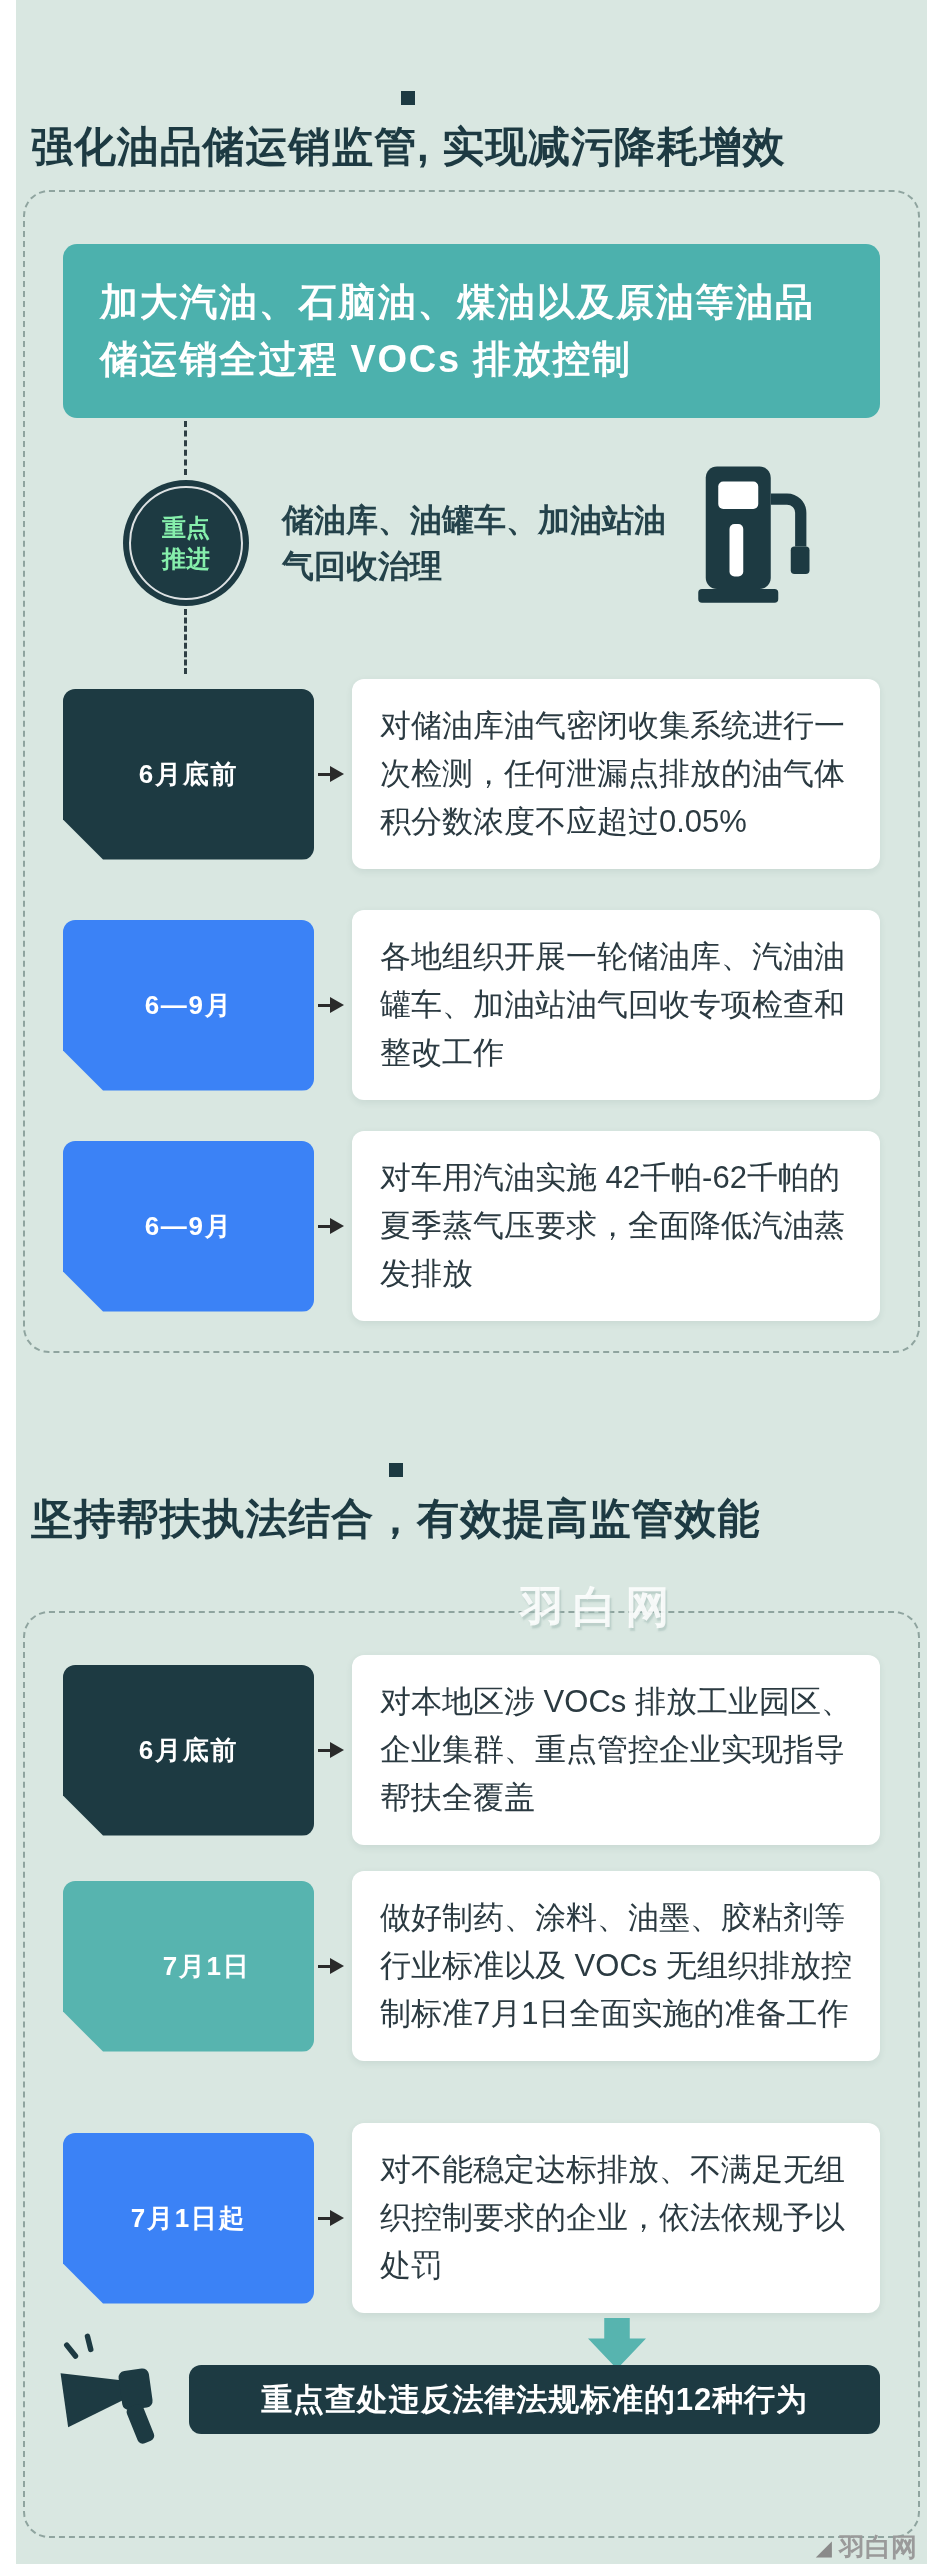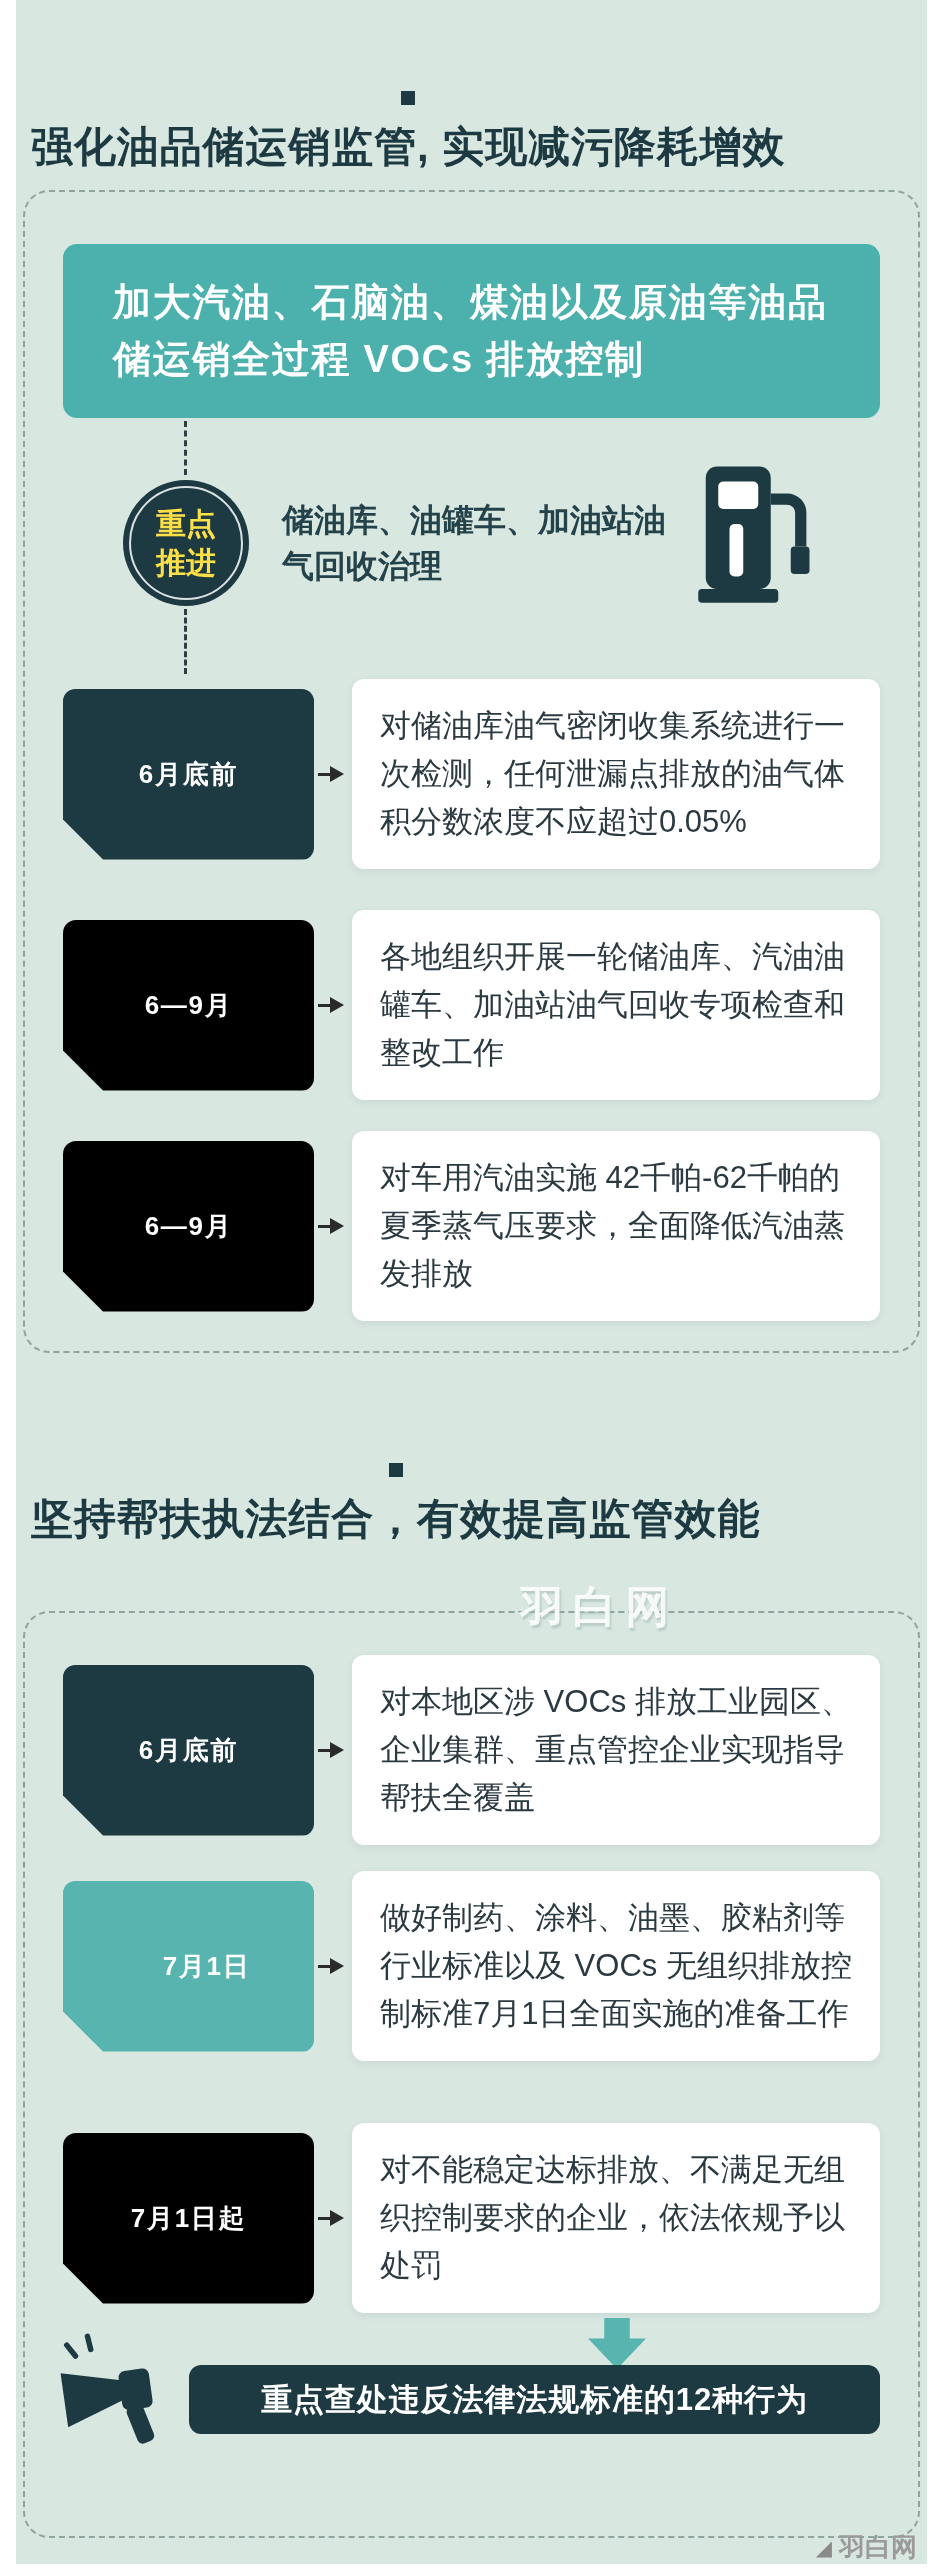--- a/index.html
+++ b/index.html
@@ -17,46 +17,46 @@
 
   
   .dashed-box { position:absolute; left:23px; width:897px; border:2.6px dashed #8fa49f; border-radius:26px; z-index:1; }
   #box1 { top:190px; height:1163px; }
   #box2 { top:1611px; height:927px; }
 
   
   .banner {
     position:absolute; left:38px; right:38px; top:52px; background:#4cb1ad; border-radius:14px;
     color:#ffffff; font-weight:bold; font-size:38px; line-height:1.5; letter-spacing:1.7px;
-    padding:30px 50px;
+    padding:30px 37px;
   }
   .vdash { position:absolute; left:159px; width:0; border-left:3.5px dashed #2e3f44; }
 
   
   .focus-row { position:absolute; left:98px; top:288px; display:flex; align-items:center; }
   .focus-circle {
     position:relative; width:126px; height:126px; border-radius:50%; background:#1d3a42;
     display:flex; align-items:center; justify-content:center;
-    color:#fde047; font-size:30px; font-weight:bold; text-align:center; line-height:1.3; flex:0 0 126px;
+    color:#86efac; font-size:24px; font-weight:bold; text-align:center; line-height:1.3; flex:0 0 126px;
   }
   .focus-circle::after { content:""; position:absolute; inset:6.1px; border:2.6px solid rgba(255,255,255,.85); border-radius:50%; }
   .focus-circle span { width:63px; }
   .focus-text { margin-left:33px; width:384px; font-size:32px; font-weight:bold; color:#24424a; line-height:1.45; }
   .pump-icon { position:absolute; right:91px; top:267px; width:140px; height:150px; }
 
   
   .trow { position:absolute; left:38px; right:38px; display:flex; align-items:center; }
   .date {
     flex:0 0 251px; min-height:171px; display:flex; align-items:center; justify-content:center;
     color:#ffffff; font-size:26px; font-weight:bold; letter-spacing:1.7px; border-radius:12.2px;
     clip-path:polygon(0 0,100% 0,100% 100%,40px 100%,0 calc(100% - 40px));
   }
   .t-dark  { background:#1d3a42; }
   .t-med   { background:#57b4af;padding-left:36px; }
-  .t-light { background:#000000;border-radius:13px; }
+  .t-light { background:#3b82f6; }
   .tarrow { flex:0 0 38px; display:flex; align-items:center; justify-content:flex-start; }
   .tarrow::before { content:""; width:12.2px; margin-left:3.5px; border-top:3.5px dashed #2a2a2a; }
   .tarrow::after  { content:""; width:0; height:0; border-left:14px solid #2a2a2a; border-top:8.7px solid transparent; border-bottom:8.7px solid transparent; }
   .card {
     flex:1; background:#ffffff; border-radius:12px; padding:23px 28px;
     font-size:31px; line-height:1.55; color:#2b3a41; box-shadow:0 2.6px 7px rgba(30,60,60,.08);
   }
 
   
   .down-arrow {

